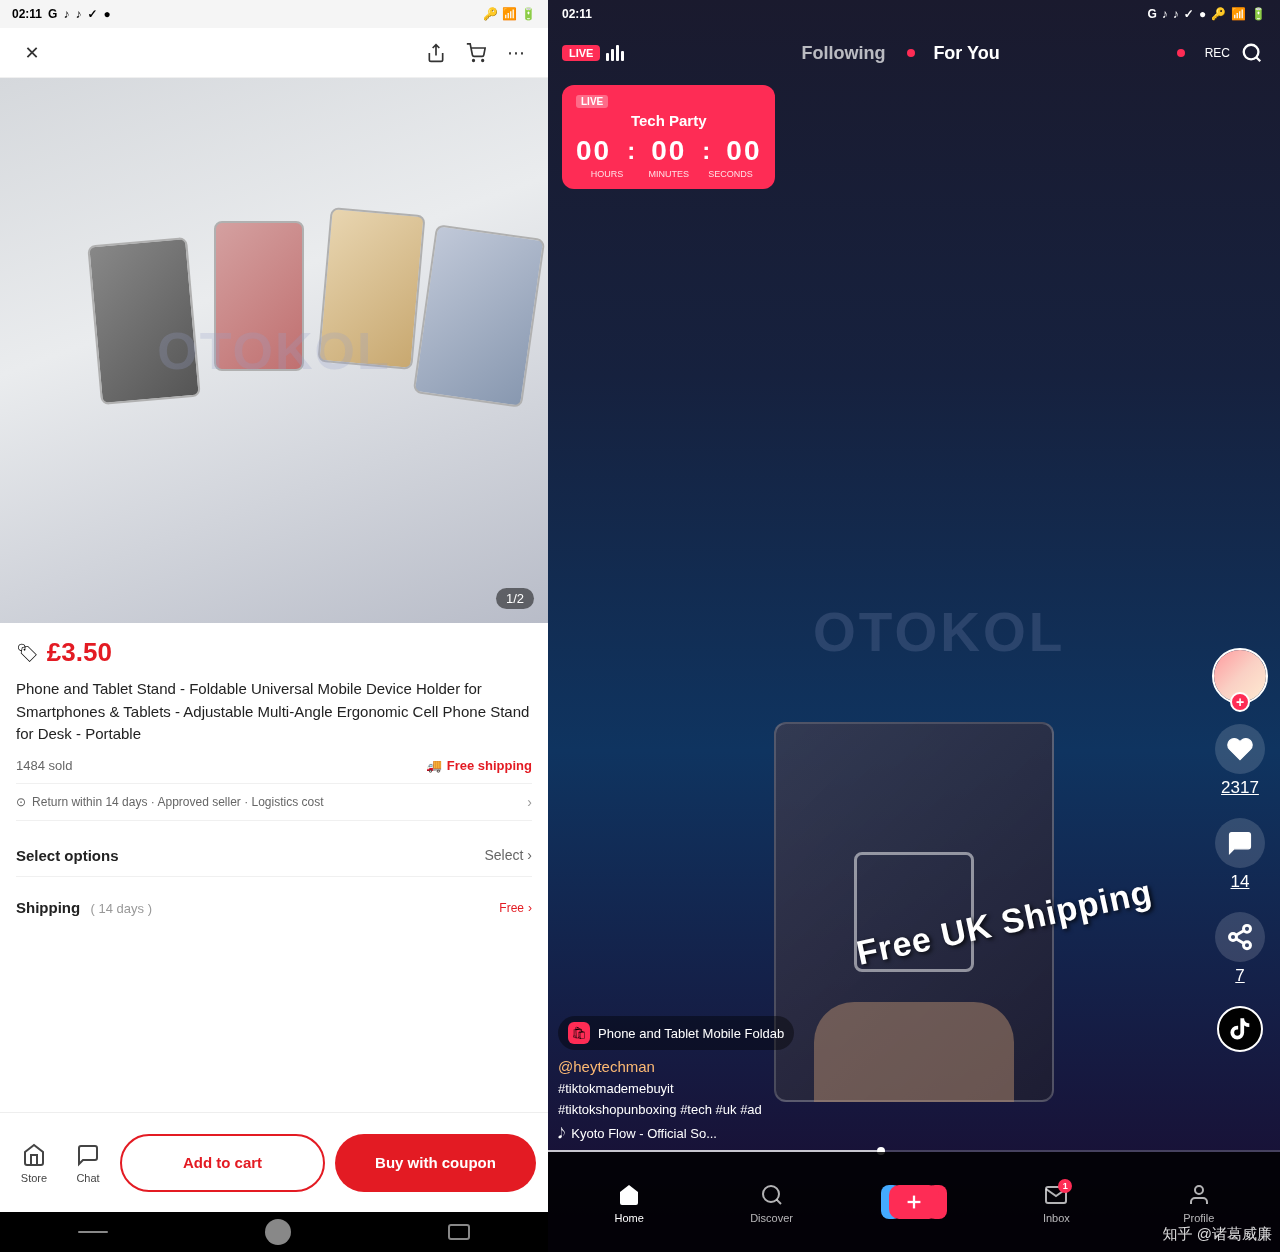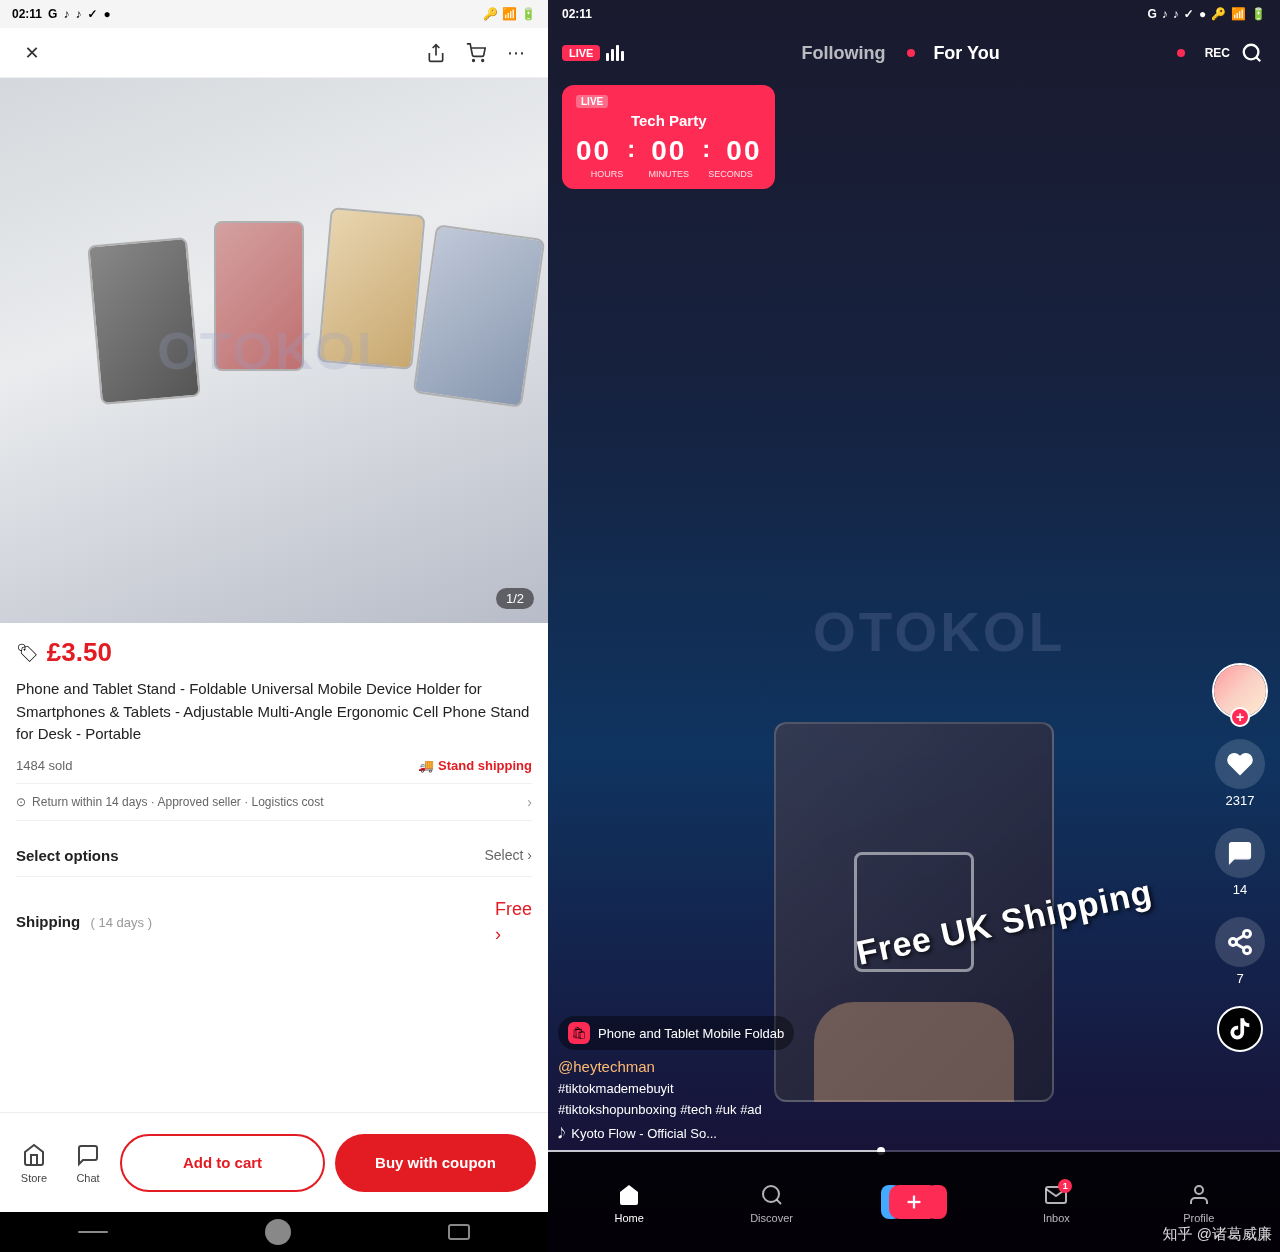--- a/index.html
+++ b/index.html
@@ -229,23 +229,22 @@
     }
     .shipping-days {
       font-size: 13px;
       color: #999;
       margin-left: 6px;
     }
     .shipping-free {
       display: flex;
       align-items: flex-start;
       gap: 4px;
-      font-size: 18px;
+      font-size: 12px;
       color: #e31b23;
-      flex-direction: column;
     }
 
     
     .bottom-bar {
       height: 100px;
       background: #fff;
       border-top: 1px solid #eee;
       display: flex;
       align-items: center;
       padding: 0 12px;
@@ -426,21 +425,20 @@
       font-weight: 700;
       color: #fff;
       text-align: center;
     }
     .tiktok-rec-badge {
       display: flex;
       align-items: center;
       gap: 20px;
       font-size: 12px;
       color: #fff;
-      font-weight: bold;
     }
     .rec-dot { width: 8px; height: 8px; background: #fe2c55; border-radius: 50%; }
     .tiktok-search-icon {
       width: 28px; height: 28px;
       display: flex; align-items: center; justify-content: center;
       color: #fff; font-size: 18px; cursor: pointer;
     }
     .tiktok-nav-left {
       display: flex; align-items: center; gap: 6px;
     }
@@ -471,20 +469,21 @@
     }
     .tech-party-title {
       color: #fff;
       font-size: 15px;
       font-weight: 700;
       margin-bottom: 6px;
       text-align: center;
     }
     .tech-party-countdown {
       display: flex;
+      align-items: center;
       gap: 16px;
       justify-content: center;
     }
     .countdown-num {
       color: #fff;
       font-size: 28px;
       font-weight: 900;
       letter-spacing: 2px;
     }
     .countdown-colon {
@@ -540,23 +539,24 @@
     .action-icon-circle {
       width: 50px; height: 50px;
       background: rgba(255,255,255,0.15);
       border-radius: 50%;
       display: flex; align-items: center; justify-content: center;
       font-size: 22px;
       color: #fff;
       cursor: pointer;
     }
     .action-count {
-      font-size: 13px;
+      font-size: 17px;
       color: #fff;
       text-align: center;
+      text-decoration: underline;
     }
 
     
     .bottom-info-overlay {
       position: absolute;
       bottom: 110px;
       left: 10px;
       right: 80px;
       z-index: 20;
     }
@@ -775,21 +775,21 @@
   <div class="product-details">
     <div class="price-row">
       <span class="price-tag-icon">🏷</span>
       <span class="price">£3.50</span>
     </div>
     <div class="product-title">Phone and Tablet Stand - Foldable Universal Mobile Device Holder for Smartphones &amp; Tablets - Adjustable Multi-Angle Ergonomic Cell Phone Stand for Desk - Portable</div>
     <div class="sold-shipping-row">
       <span class="sold-count">1484 sold</span>
       <div class="free-shipping">
         <span>🚚</span>
-        <span>Stand shipping</span>
+        <span>Free shipping</span>
       </div>
     </div>
     <div class="return-row">
       <div class="return-text">
         <span>⊙</span>
         <span>Return within 14 days · Approved seller · Logistics cost</span>
       </div>
       <span class="return-arrow">›</span>
     </div>
     <div class="select-options-row">

